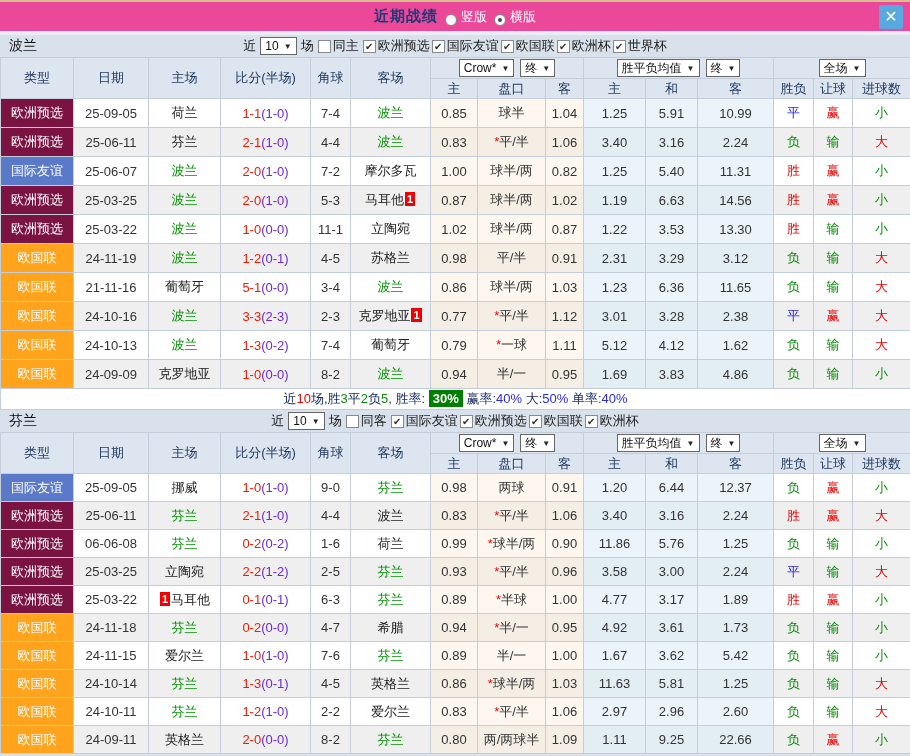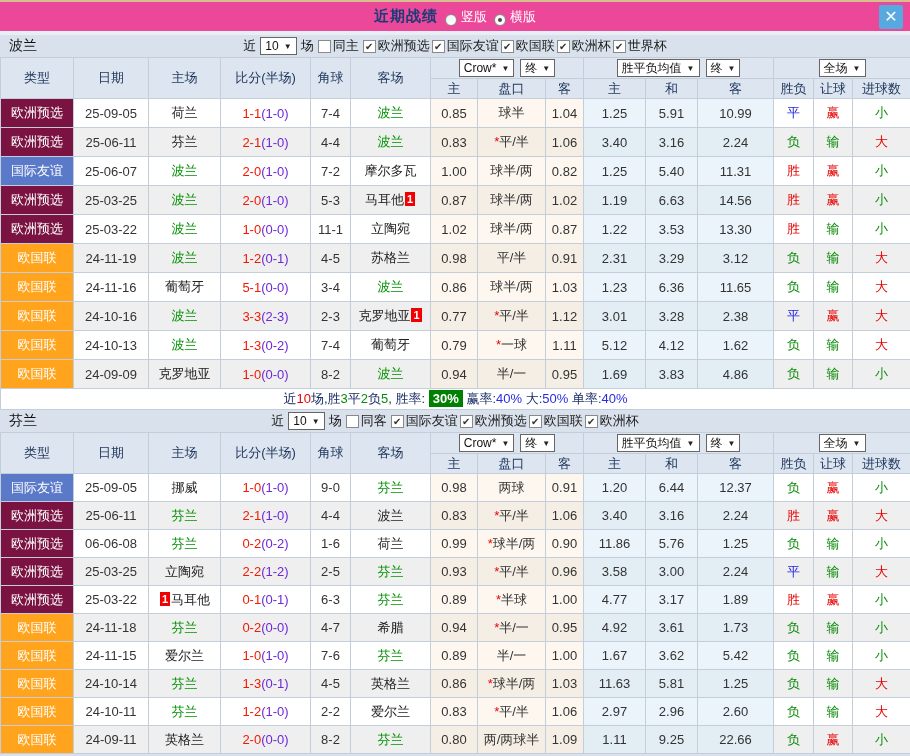--- a/index.html
+++ b/index.html
@@ -326,21 +326,21 @@
             <td>0.91</td>
             <td>2.31</td>
             <td>3.29</td>
             <td>3.12</td>
             <td><span class="c-green">负</span></td>
             <td><span class="c-green">输</span></td>
             <td><span class="c-red">大</span></td>
           </tr>
           <tr class="odd">
             <td style="background: rgb(255, 164, 28);">欧国联</td>
-            <td>24-11-16</td>
+            <td>21-11-16</td>
             <td><span class="t-opp">葡萄牙</span></td>
             <td><span class="sc">5-1</span><span class="half">(0-0)</span></td>
             <td>3-4</td>
             <td><span class="t-self">波兰</span></td>
             <td>0.86</td>
             <td>球半/两</td>
             <td>1.03</td>
             <td>1.23</td>
             <td>6.36</td>
             <td>11.65</td>

